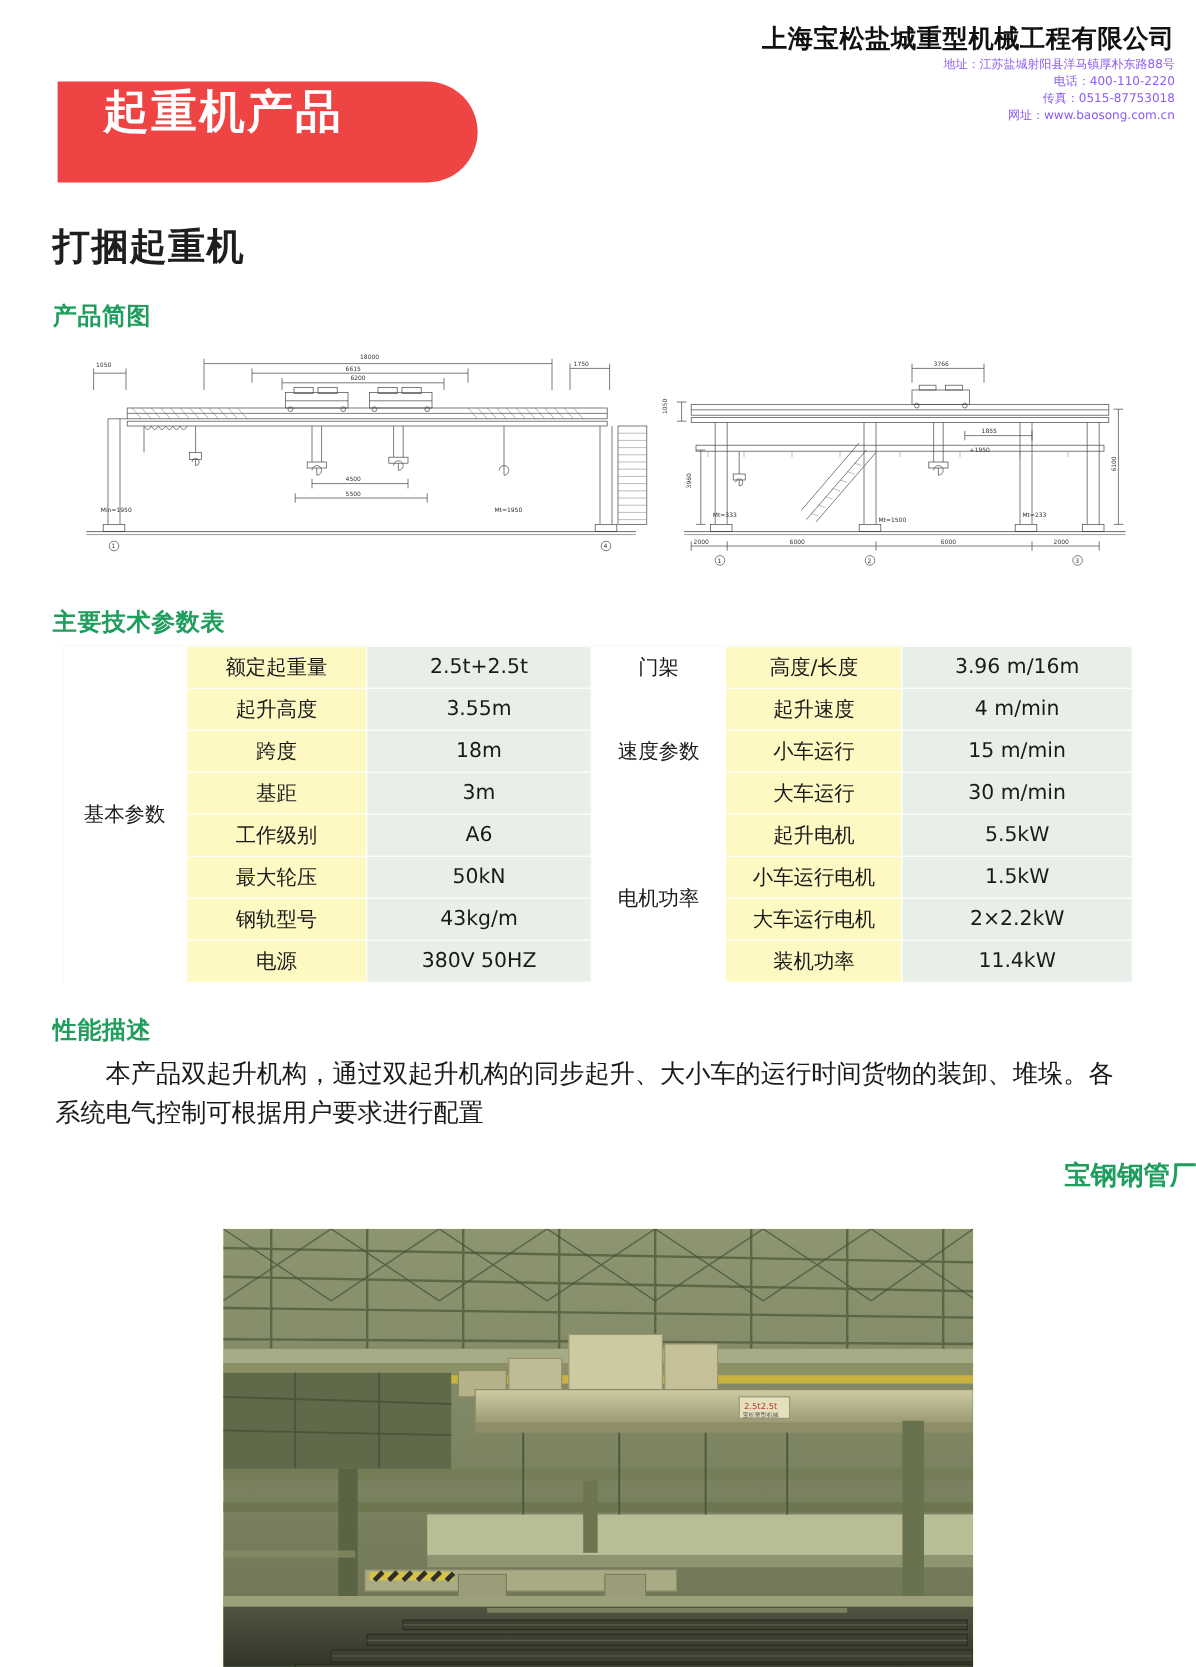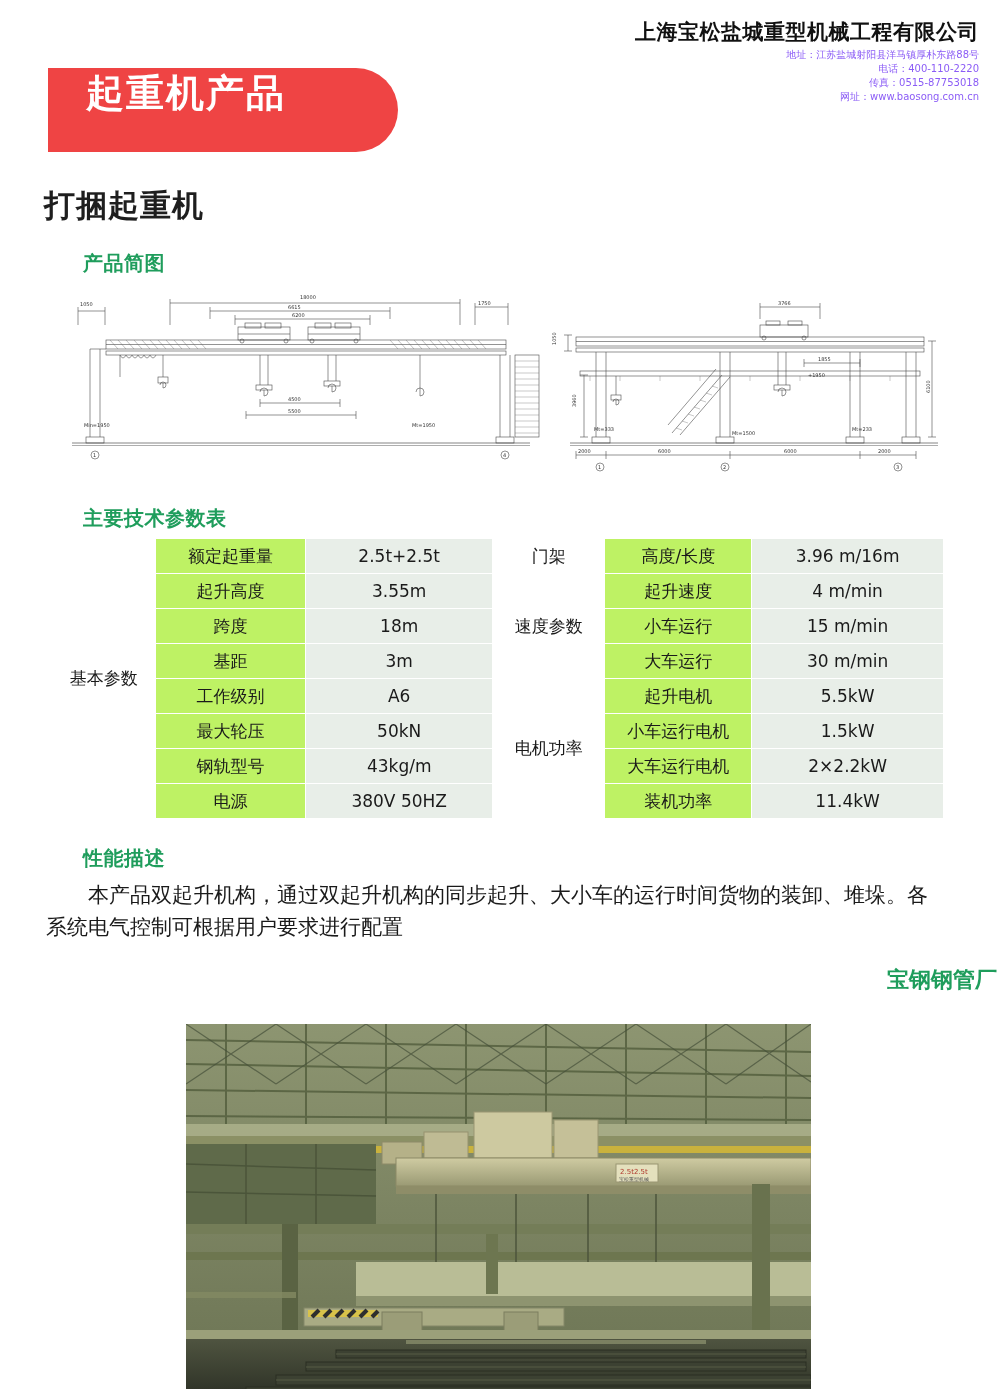--- a/index.html
+++ b/index.html
@@ -68,21 +68,20 @@
     font-size: 31px;
     font-weight: bold;
     color: #1e1e1e;
     letter-spacing: 1px;
   }
   .sec-h {
     font-size: 20px;
     font-weight: bold;
     color: #1f9d5c;
     letter-spacing: 0.5px;
-    margin-left: 39px;
   }
   #h-diagram { position: absolute; left: 44px; top: 250px; }
   #h-params  { position: absolute; left: 44px; top: 505px; }
   #h-perf    { position: absolute; left: 44px; top: 845px; }
 
   
   .drawing {
     position: absolute;
     left: 60px;
     top: 285px;
@@ -104,21 +103,21 @@
   .params-table td {
     border: 1px solid #ffffff;
     height: 34px;
     text-align: center;
     vertical-align: middle;
     color: #1a1a1a;
     padding: 0 2px;
     background: #e3eae3;
   }
   .params-table td.lbl {
-    background: #bef264;
+    background: #fef9c3;
     white-space: nowrap;
   }
   .params-table td.grp {
     background: #ffffff;
     font-weight: normal;
     white-space: nowrap;
   }
   .params-table td.val { background: #e8eee8; text-align: center; }
 
   

